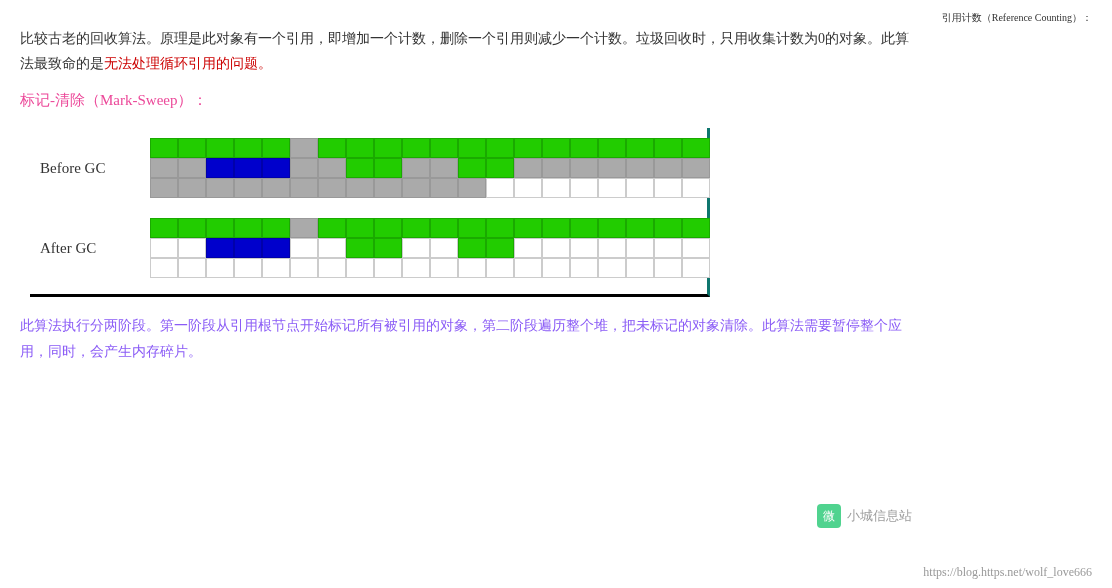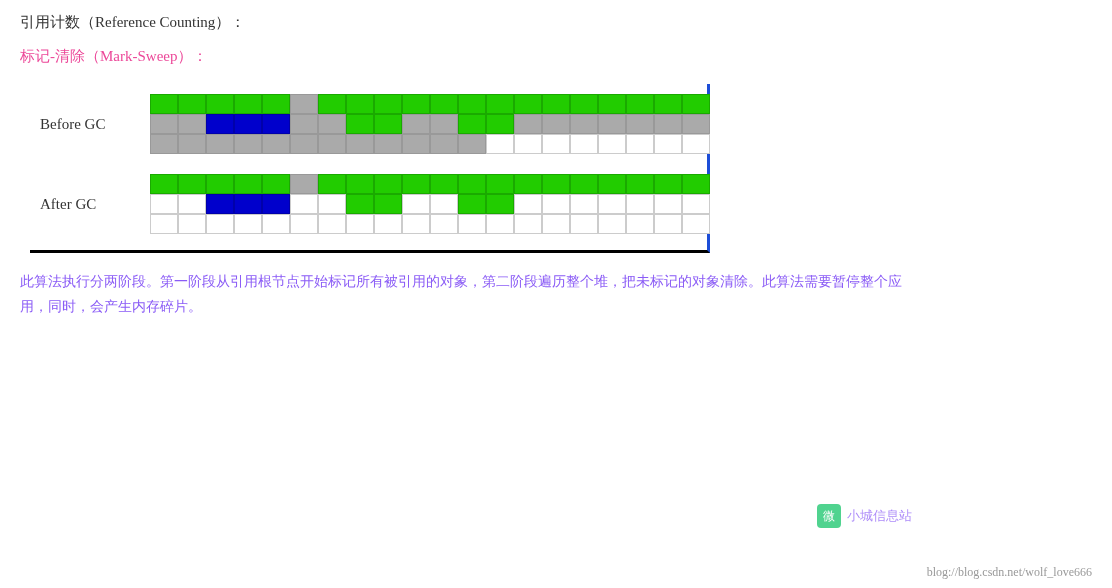--- a/index.html
+++ b/index.html
@@ -13,24 +13,24 @@
       position: relative;
       overflow: hidden;
     }
 
     .page-container {
       padding: 10px 20px 10px 20px;
       max-width: 1112px;
     }
 
     .title-line {
-      font-size: 15px;
+      font-size: 10px;
       color: #333;
-      margin-bottom: 10px;
       line-height: 1.6;
+      text-align: right;
     }
 
     .desc-text {
       font-size: 14px;
       line-height: 1.8;
       color: #333;
       margin-bottom: 12px;
       max-width: 900px;
     }
 
@@ -43,21 +43,21 @@
       color: #ec4899;
       margin-bottom: 16px;
       line-height: 1.6;
     }
 
     .gc-diagram-area {
       display: flex;
       flex-direction: column;
       gap: 20px;
       margin-bottom: 16px;
-      border-right: 3px solid #1d4ed8;
+      border-right: 3px solid #0f766e;
       border-bottom: 3px solid #000;
       padding: 10px 20px 16px 10px;
       width: 680px;
       margin-left: 10px;
     }
 
     .gc-row {
       display: flex;
       align-items: center;
       gap: 20px;
@@ -107,21 +107,21 @@
       bottom: 60px;
       right: 200px;
       display: flex;
       align-items: center;
       gap: 6px;
       opacity: 0.7;
     }
 
     .watermark-text {
       font-size: 13px;
-      color: #8b5cf6;
+      color: #737373;
     }
 
     .wechat-icon {
       width: 24px;
       height: 24px;
       background: #07c160;
       border-radius: 4px;
       display: flex;
       align-items: center;
       justify-content: center;
@@ -139,20 +139,23 @@
   </style>
 </head>
 <body>
 
 <div class="page-container">
 
   <div class="title-line">
     <span>引用计数（Reference Counting）：</span>
   </div>
 
+  <div class="desc-text">
+    比较古老的回收算法。原理是此对象有一个引用，即增加一个计数，删除一个引用则减少一个计数。垃圾回收时，只用收集计数为0的对象。此算法最致命的是<span class="highlight">无法处理循环引用的问题。</span>
+  </div>
 
   <div class="mark-sweep-title">
     <span>标记-清除（Mark-Sweep）：</span>
   </div>
 
   <div class="gc-diagram-area">
 
     <div class="gc-row">
       <div class="gc-label">Before GC</div>
       <div class="grid-container">
@@ -303,13 +306,13 @@
     <span>此算法执行分两阶段。第一阶段从引用根节点开始标记所有被引用的对象，第二阶段遍历整个堆，把未标记的对象清除。此算法需要暂停整个应用，同时，会产生内存碎片。</span>
   </div>
 
 </div>
 
 <div class="watermark-area">
   <div class="wechat-icon">微</div>
   <span class="watermark-text">小城信息站</span>
 </div>
 
-<div class="url-bottom">blog://blog.csdn.net/wolf_love666</div>
+<div class="url-bottom">https://blog.https.net/wolf_love666</div>
 
 </body></html>

